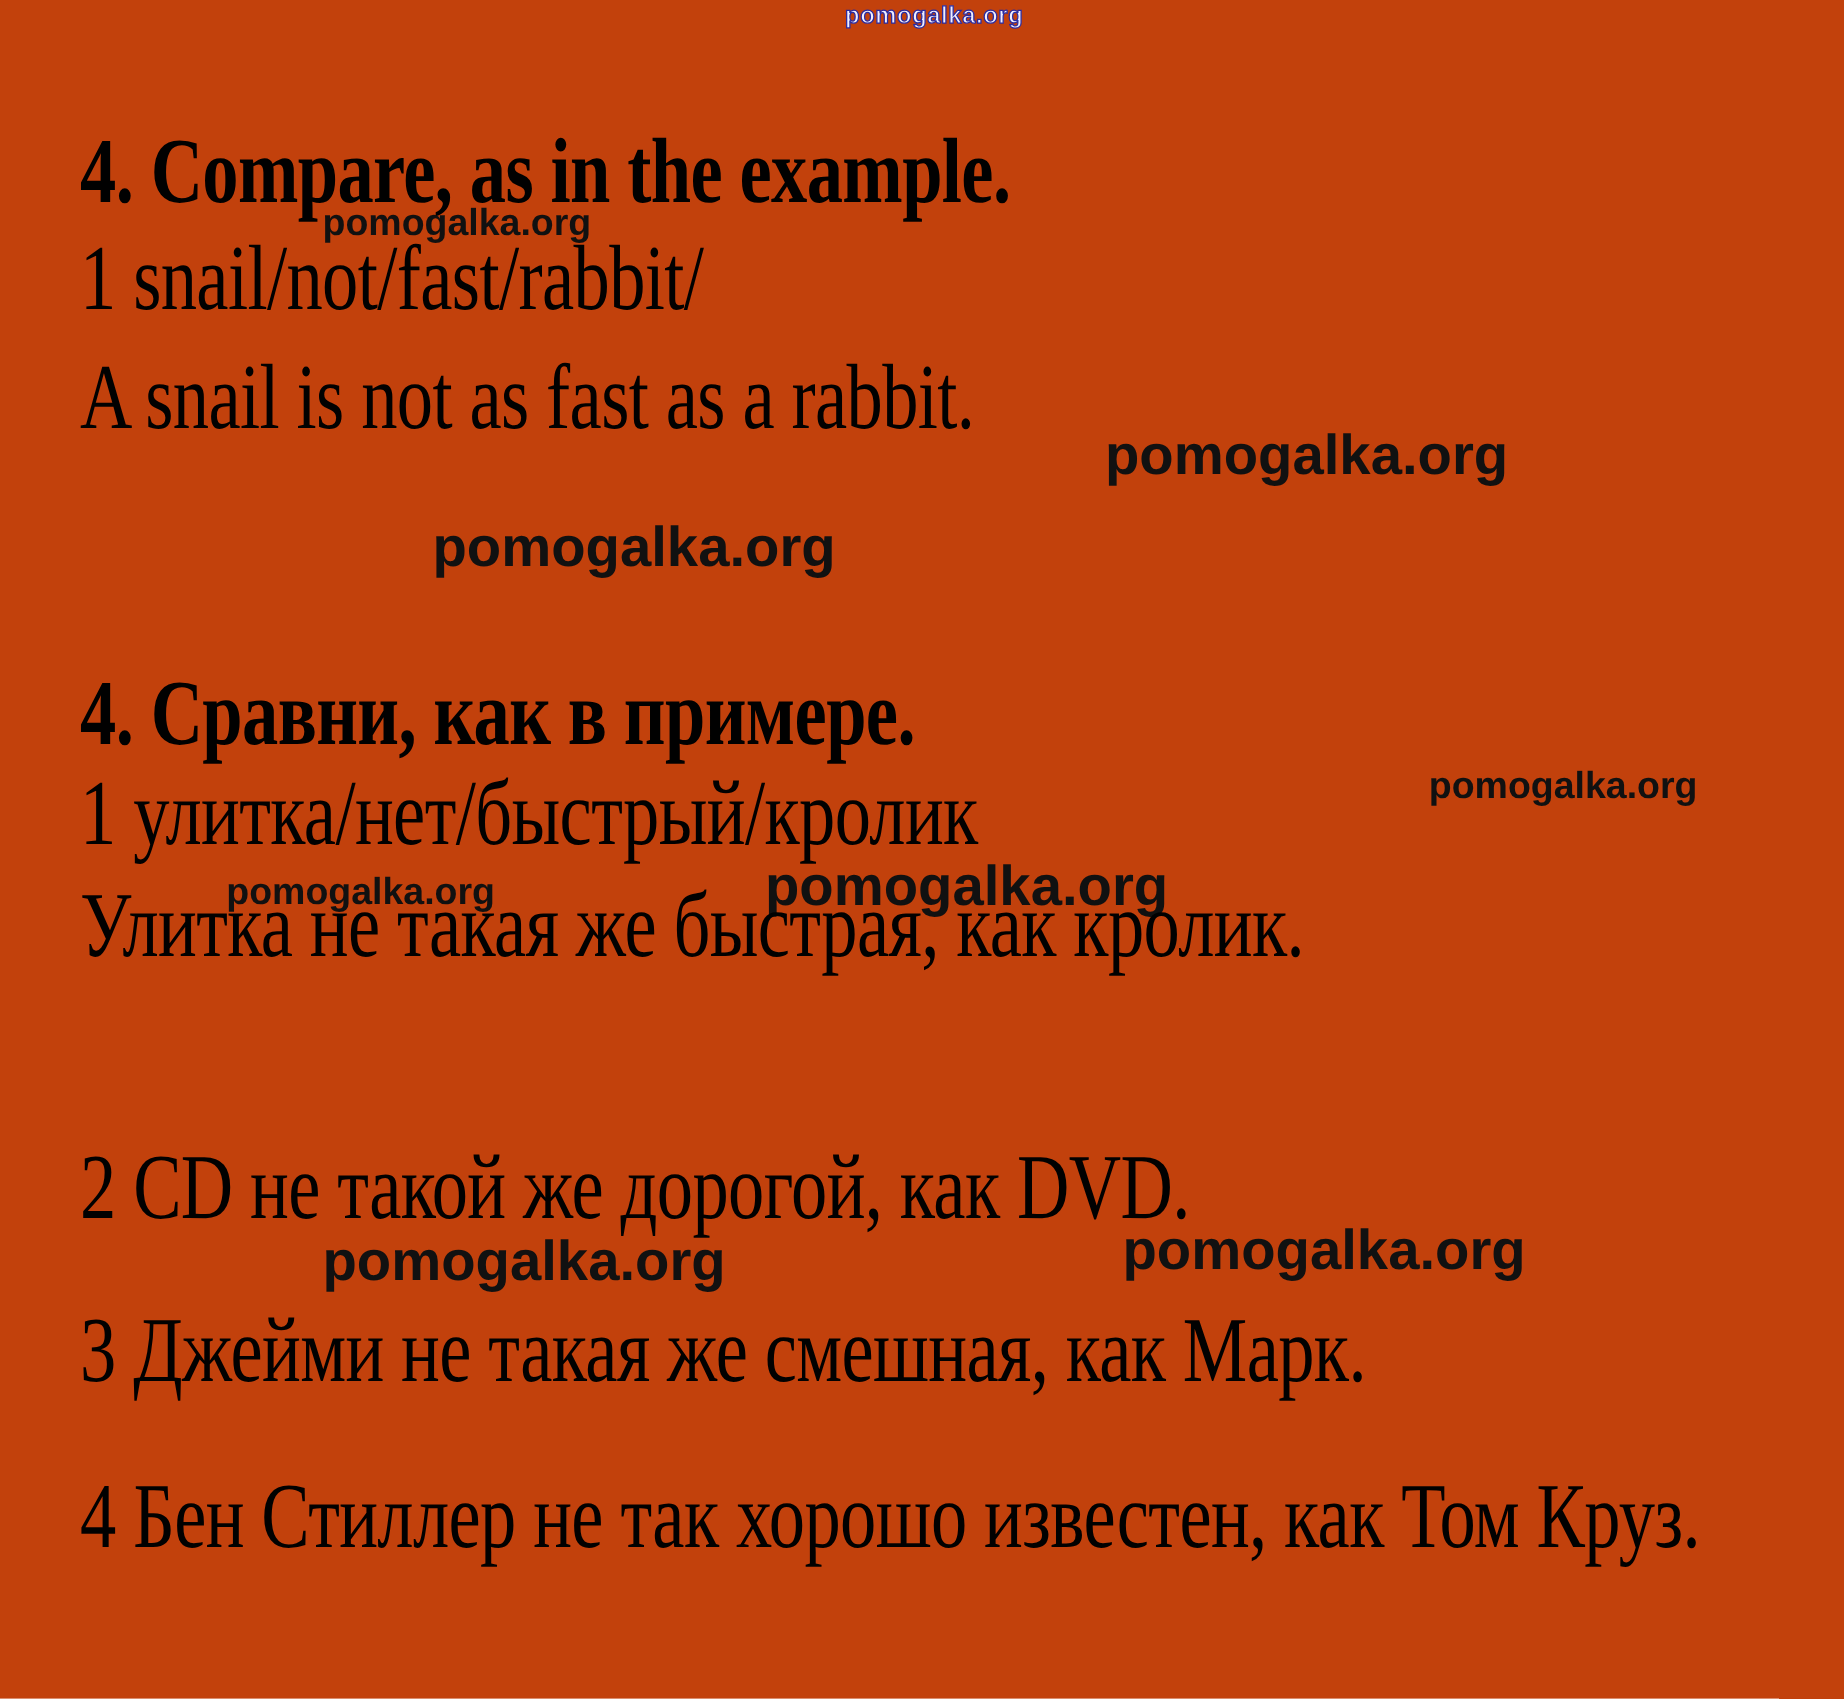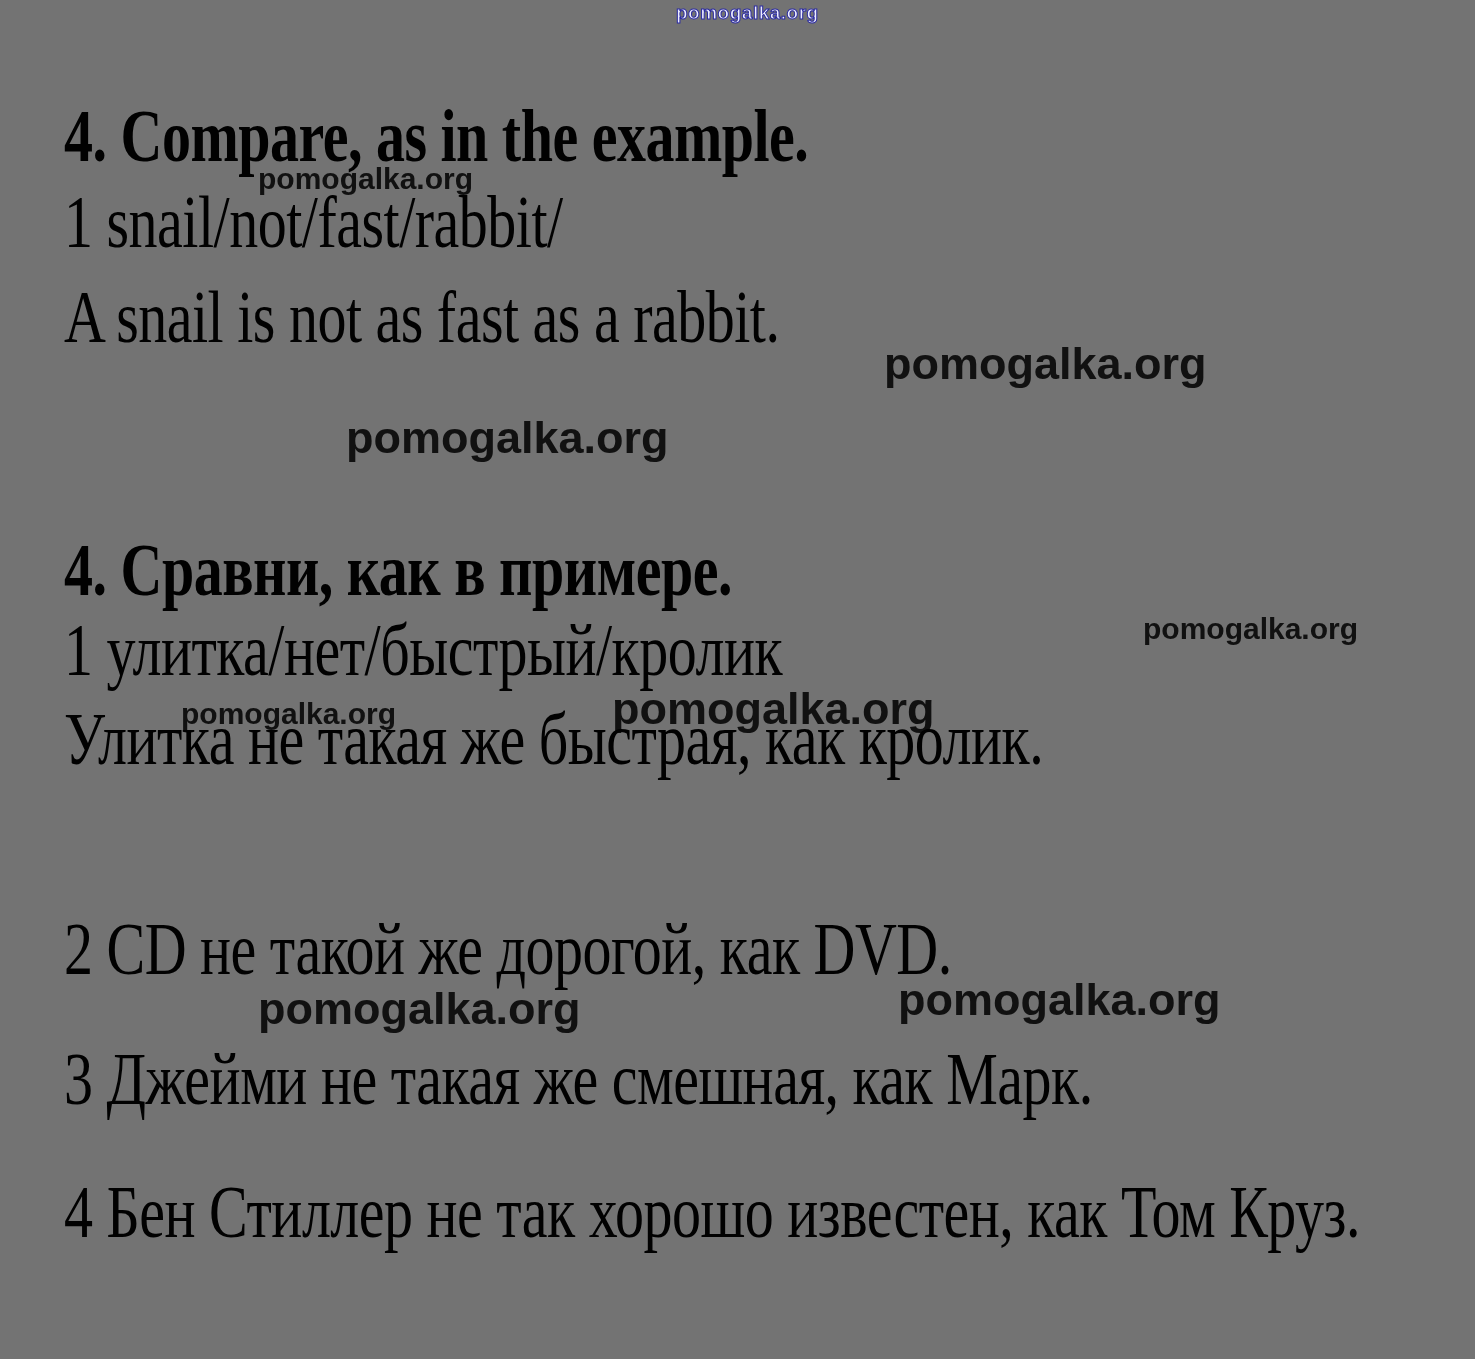--- a/index.html
+++ b/index.html
@@ -1,20 +1,20 @@
 <!DOCTYPE html>
 <html><head>
 <meta charset="utf-8">
 <style>
   html, body { margin: 0; padding: 0; background: #ffffff; }
   .page {
     position: relative;
     width: 1475px;
     height: 1359px;
-    background: #737373;
+    background: #c2410c;
     overflow: hidden;
     font-family: "Liberation Serif", serif;
     color: #000000;
   }
   .serif {
     position: absolute;
     font-size: 58px;
     line-height: 1;
     white-space: nowrap;
     letter-spacing: -0.5px;

